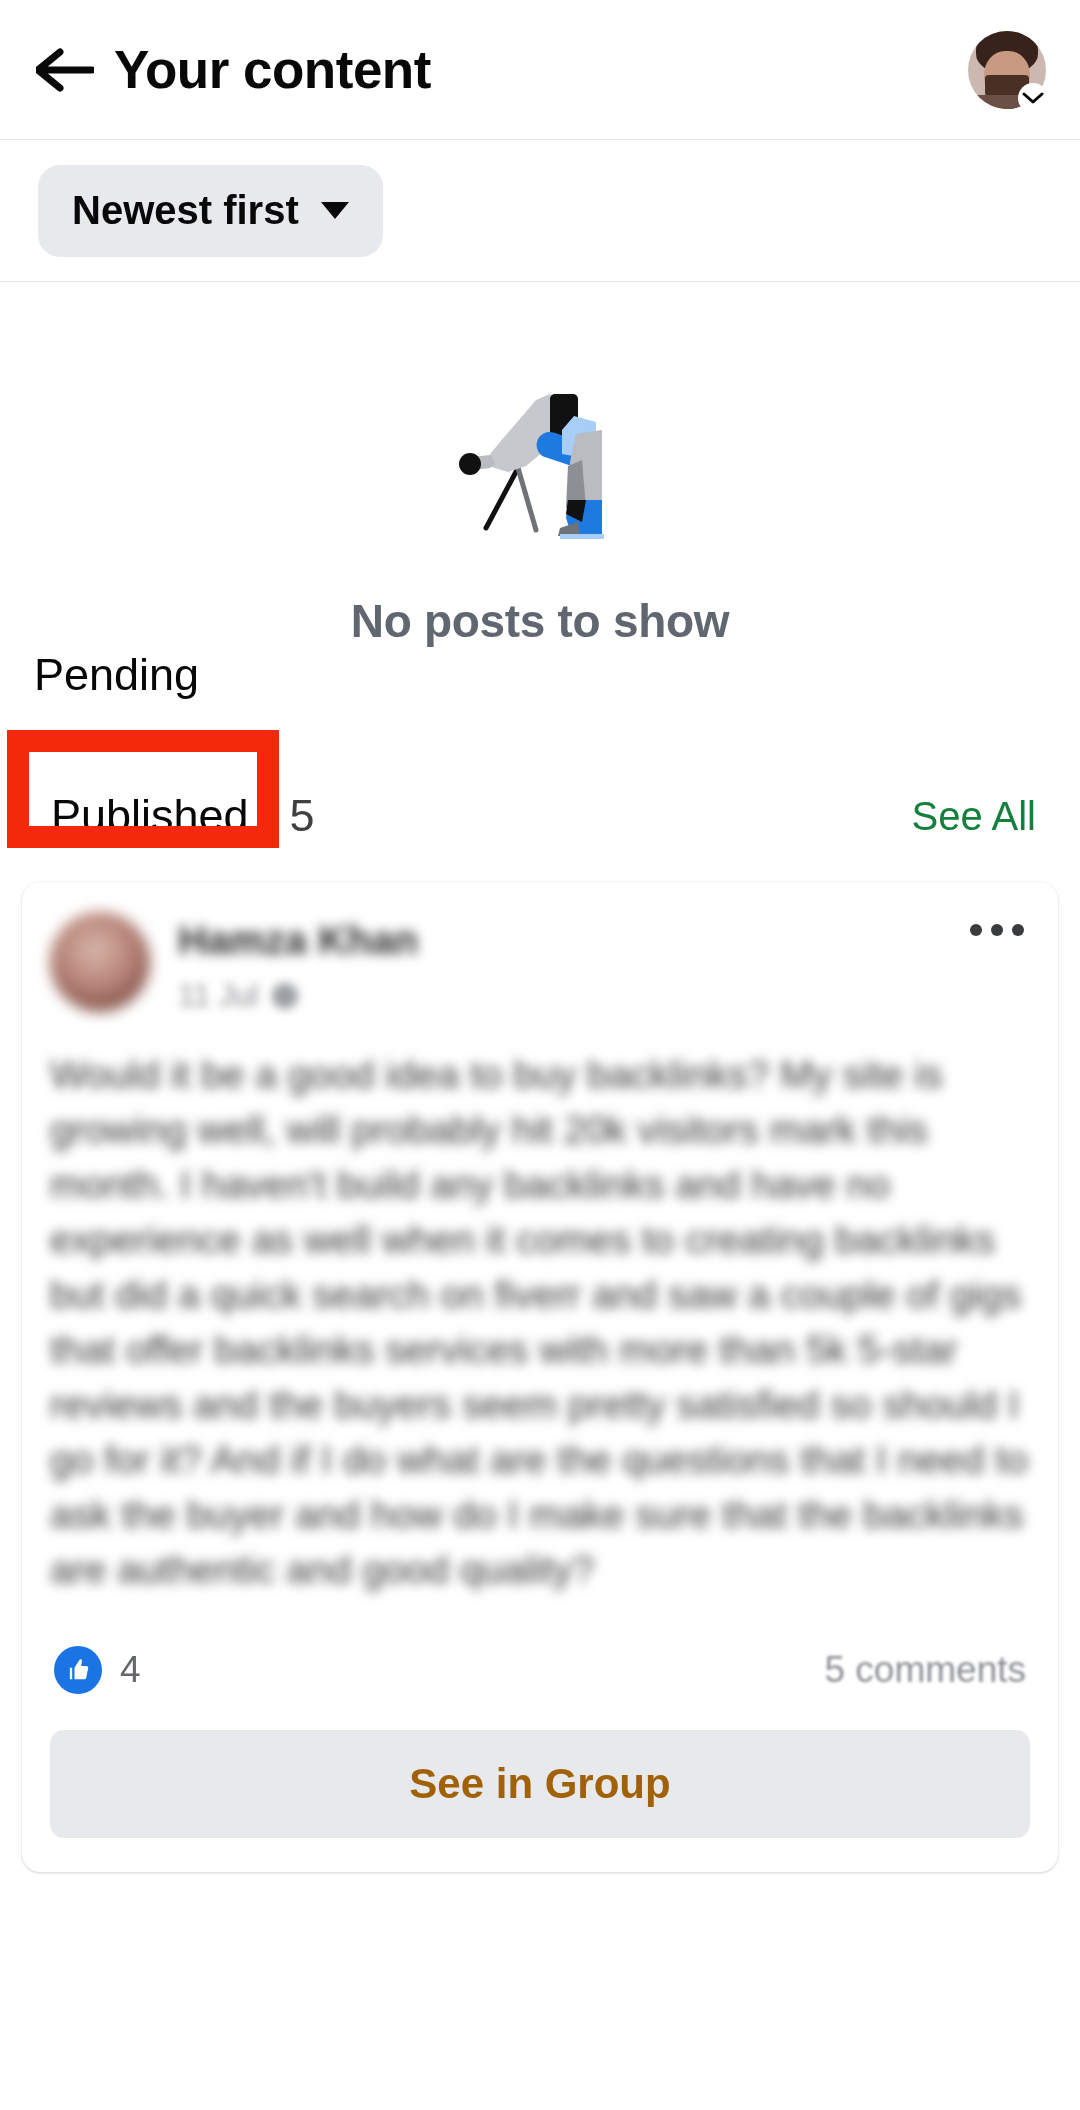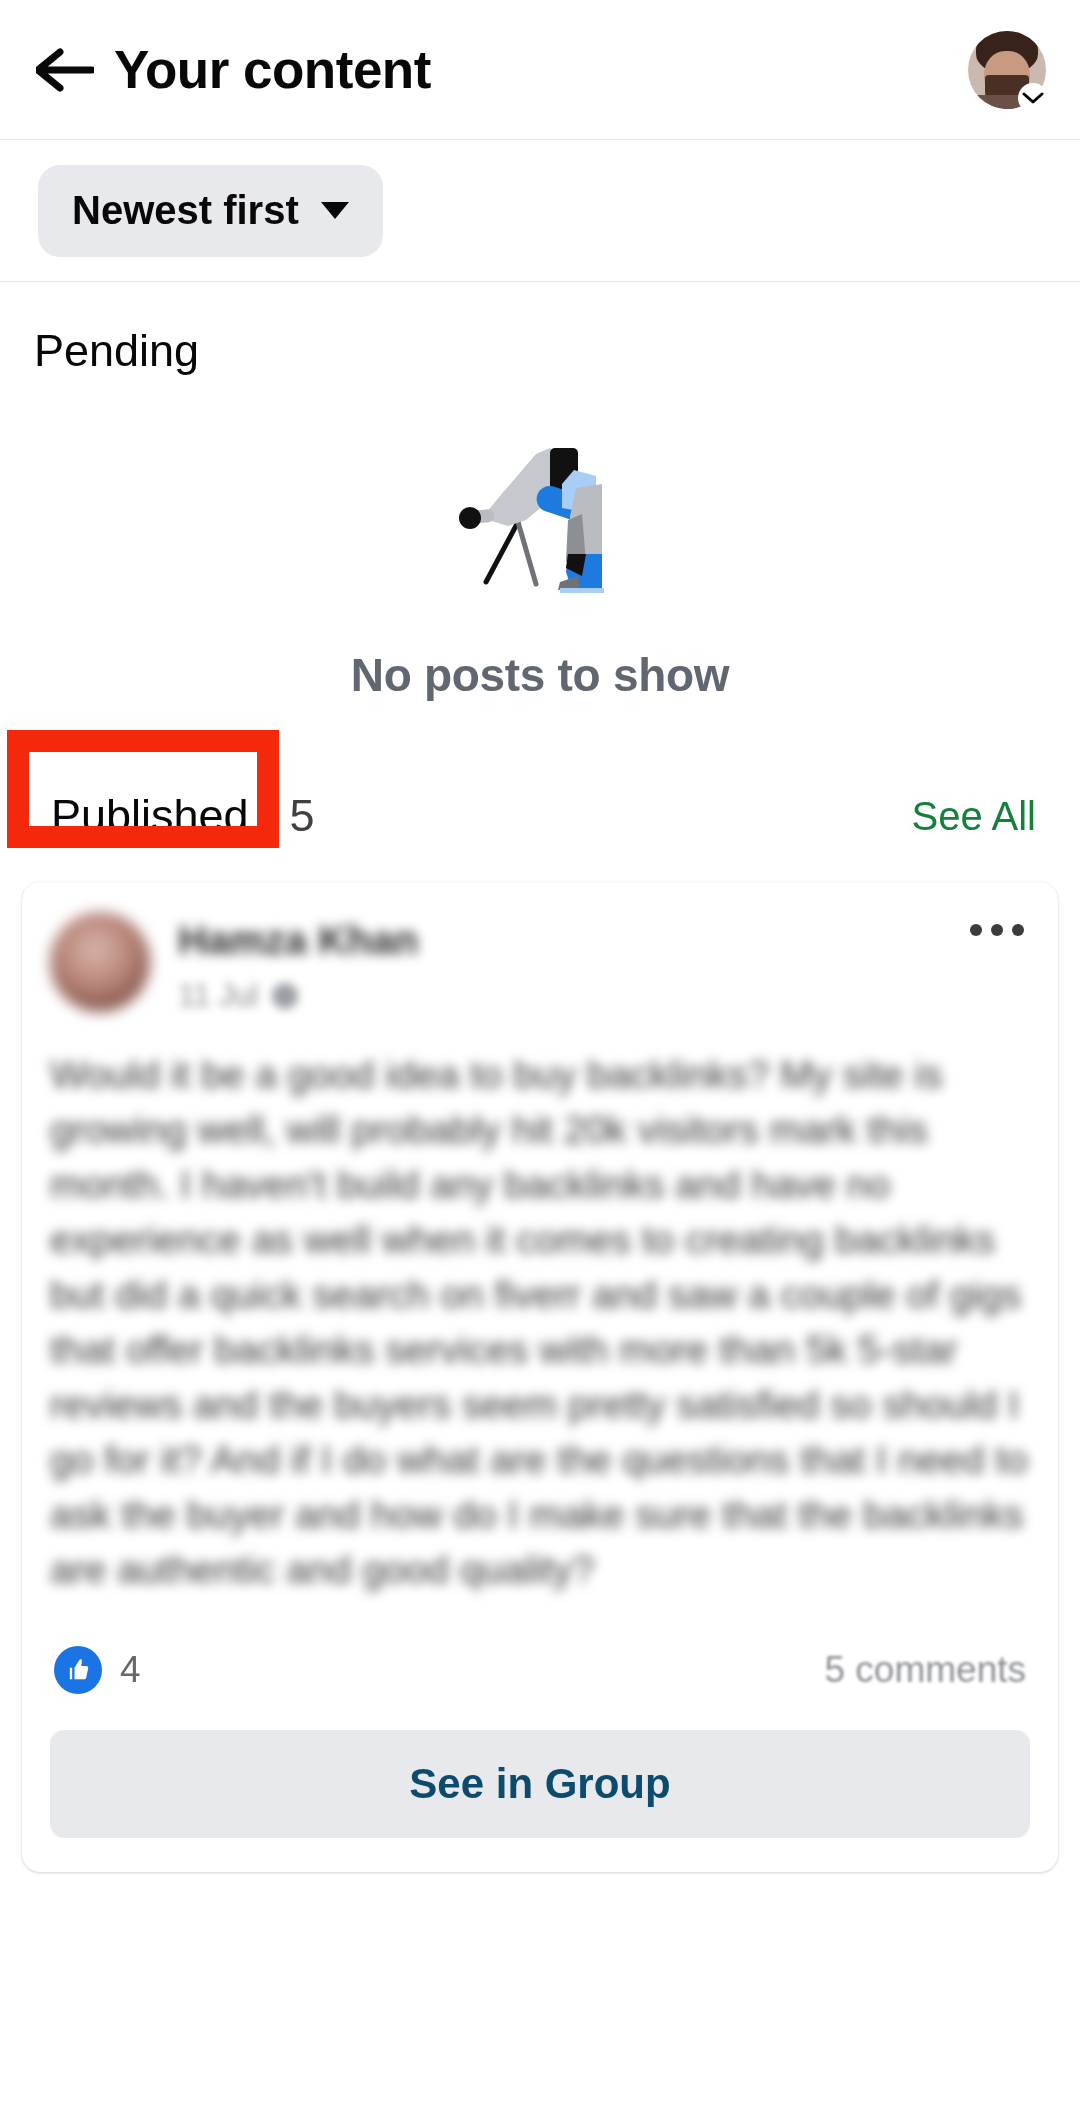--- a/index.html
+++ b/index.html
@@ -228,21 +228,21 @@
   #see-in-group-button{
     margin-top:36px;
     width:100%;
     height:108px;
     background:#e8e9ed;
     border:none;
     border-radius:14px;
     font-family:"Liberation Sans", sans-serif;
     font-size:42px;
     font-weight:bold;
-    color:#0c4a6e;
+    color:#a16207;
     cursor:pointer;
   }
 </style>
 </head>
 <body>
 
 <div id="app-header">
 
   <div id="back-arrow">
     <svg width="58" height="44" viewBox="0 0 58 44" aria-hidden="true">
@@ -268,22 +268,20 @@
 </div>
 
 <div id="filter-bar">
   <button class="chip">
     <span>Newest first</span>
     <span class="caret"></span>
   </button>
 </div>
 
 <div id="pending-section">
-  <div id="pending-heading">Pending</div>
-
   <div id="empty-state">
     <svg id="telescope-illustration" viewBox="0 0 300 180" aria-hidden="true">
 
       <line x1="128" y1="96" x2="96" y2="156" stroke="#111111" stroke-width="5" stroke-linecap="round"></line>
       <line x1="128" y1="96" x2="146" y2="158" stroke="#6f7378" stroke-width="5" stroke-linecap="round"></line>
 
       <path d="M92 92 L110 70 L146 28 L160 22 L166 26 L164 36 L176 40 L174 56
                L160 74 L136 94 L118 100 Z" fill="#c5c8cc"></path>
 
       <rect x="78" y="84" width="26" height="13" rx="6" fill="#b9bcc1" transform="rotate(-6 91 90)"></rect>
@@ -301,20 +299,22 @@
 
       <path d="M178 128 L212 128 L212 164 L182 164 L176 146 Z" fill="#1f7ae0"></path>
       <path d="M178 128 L196 128 L192 150 L176 142 Z" fill="#111111"></path>
 
       <path d="M170 156 L188 150 L190 164 L168 164 Z" fill="#6f7378"></path>
       <rect x="170" y="162" width="44" height="5" fill="#a8cdf7"></rect>
     </svg>
 
     <div id="empty-text">No posts to show</div>
   </div>
+
+  <div id="pending-heading">Pending</div>
 </div>
 
 <div id="published-row">
   <div id="published-heading">
     <span>Published</span>
     <span>•</span>
     <span id="published-count">5</span>
   </div>
   <a id="see-all-link" href="#">See All</a>
   <div id="annotation-box"></div>

